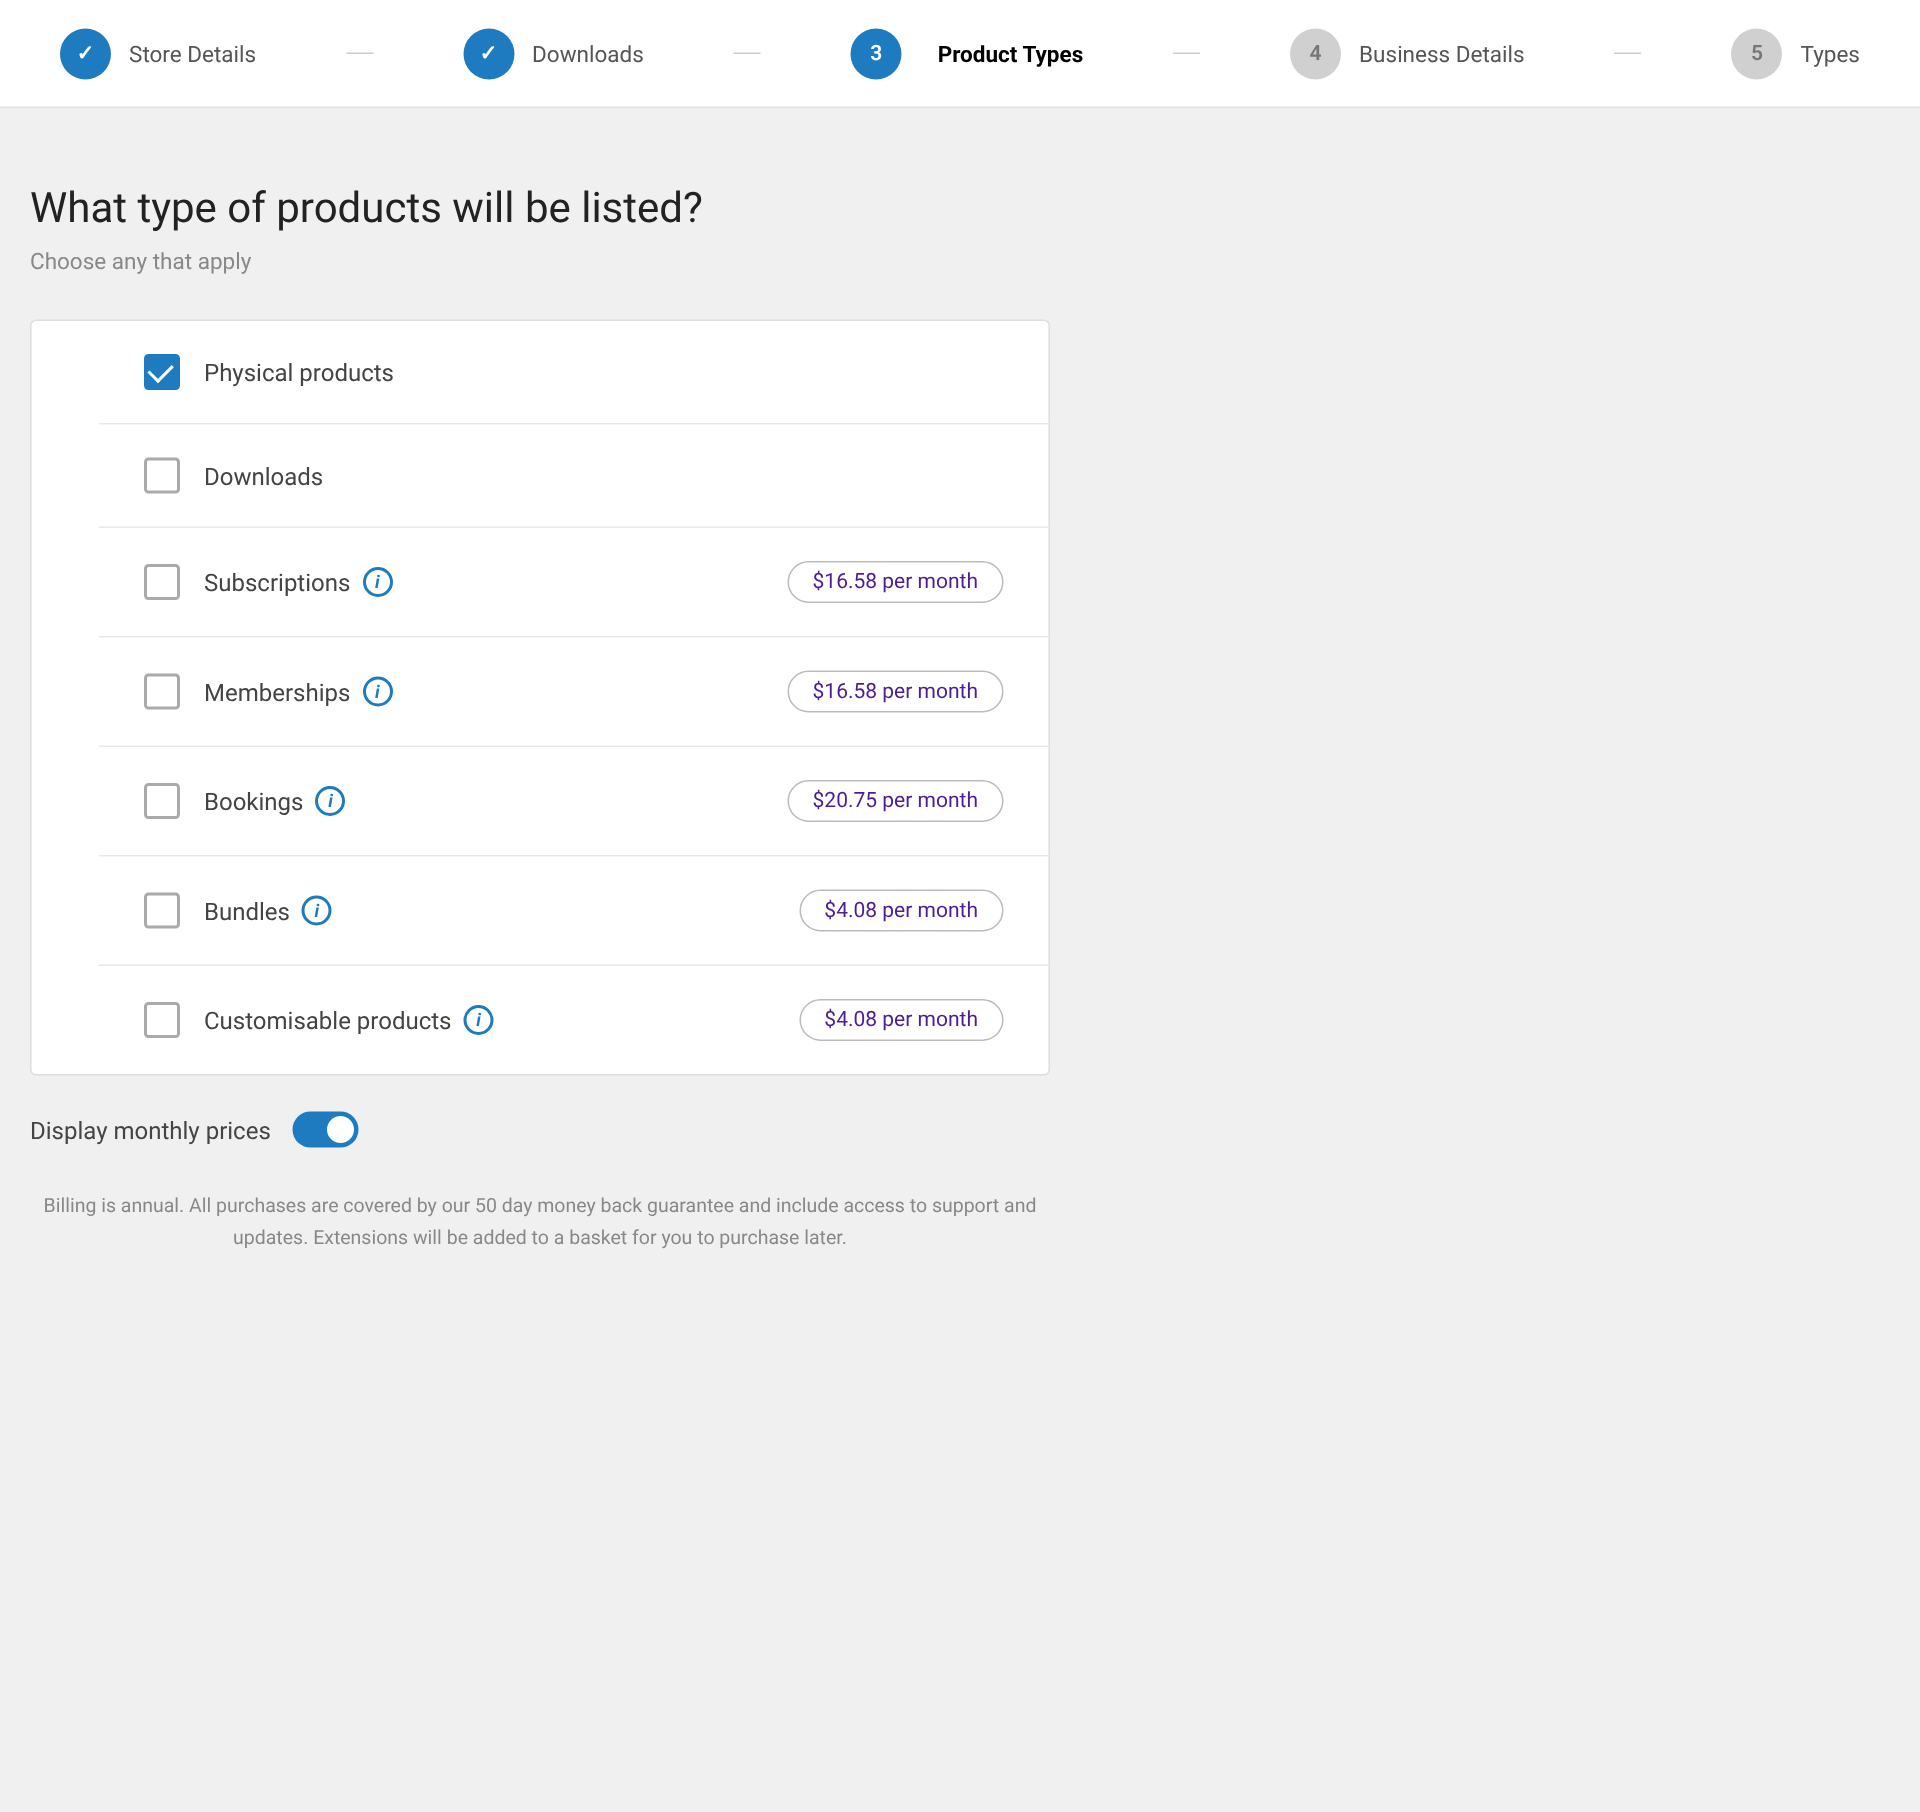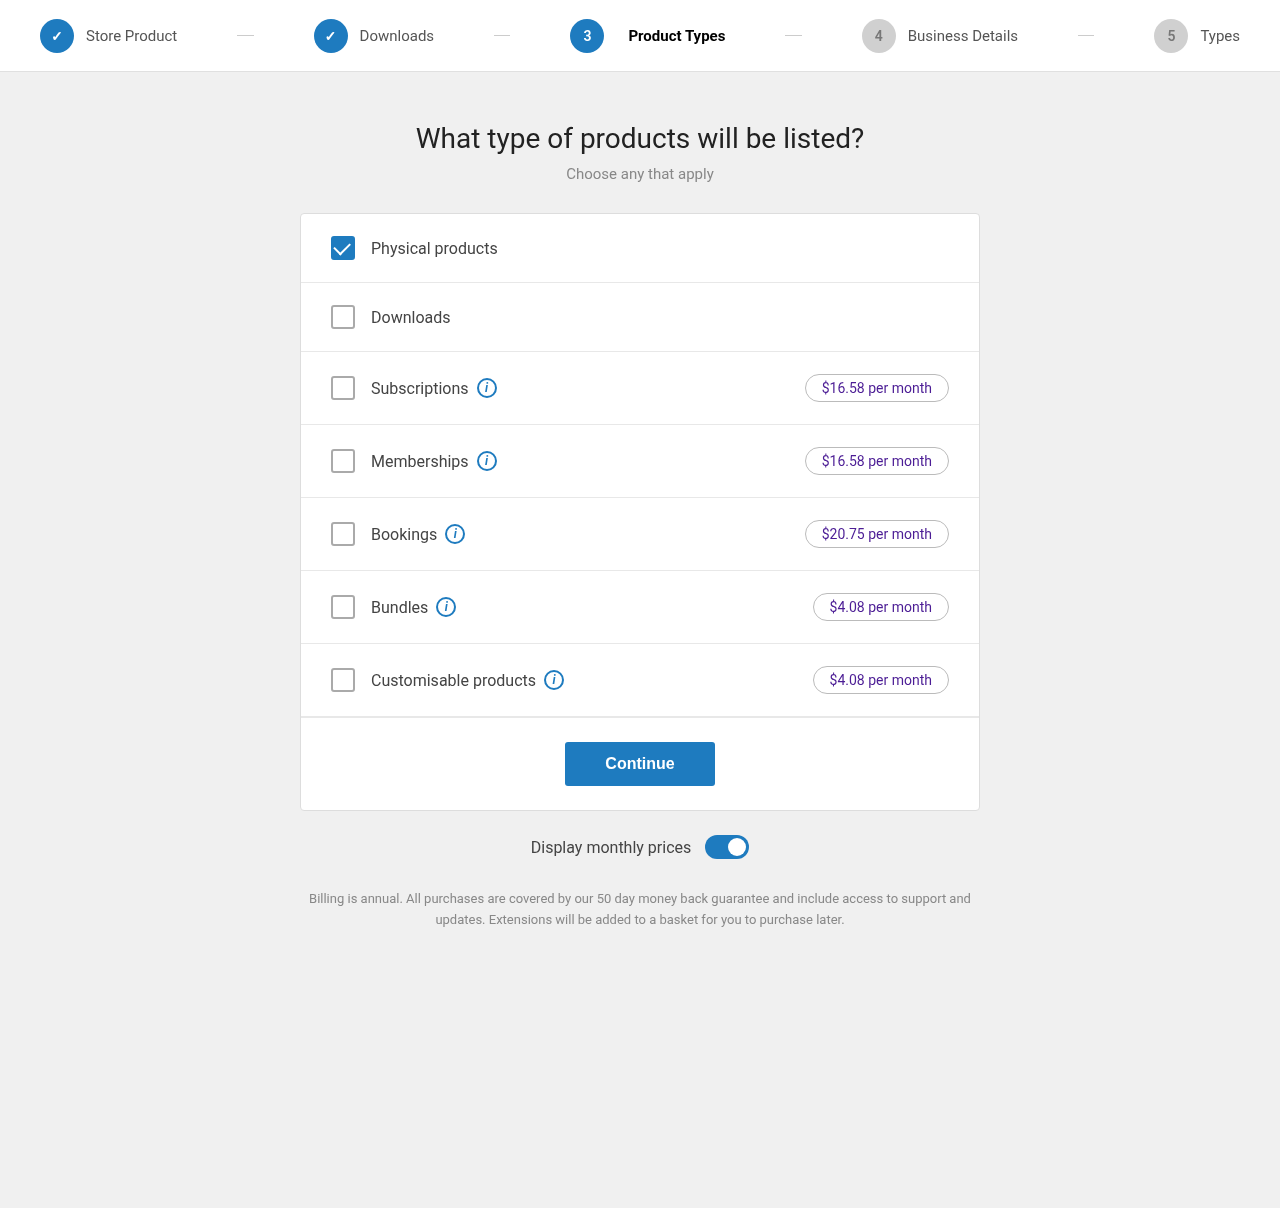--- a/index.html
+++ b/index.html
@@ -64,21 +64,21 @@
     .step-divider {
       width: 40px;
       height: 1px;
       background: #ccc;
     }
 
     
     .main {
       display: flex;
       flex-direction: column;
-      align-items: center;
+      align-items: flex-start;
       padding: 50px 20px 40px;
     }
 
     .page-title {
       font-size: 28px;
       font-weight: 400;
       color: #222;
       margin-bottom: 10px;
       text-align: center;
     }
@@ -98,20 +98,21 @@
       overflow: hidden;
     }
 
     
     .product-row {
       display: flex;
       align-items: center;
       padding: 22px 30px;
       border-bottom: 1px solid #e8e8e8;
       cursor: pointer;
+      margin-left: 45px;
     }
     .product-row:last-of-type {
       border-bottom: none;
     }
 
     .checkbox-wrap {
       width: 24px;
       height: 24px;
       border: 2px solid #aaa;
       border-radius: 3px;
@@ -227,21 +228,21 @@
       line-height: 1.6;
     }
   </style>
 </head>
 <body>
 
 <div class="stepper">
 
 <div class="step">
       <div class="step-icon completed">✓</div>
-      <span class="step-label ">Store Product</span>
+      <span class="step-label ">Store Details</span>
     </div>
     <div class="step-divider"></div>
     <div class="step">
       <div class="step-icon completed">✓</div>
       <span class="step-label ">Downloads</span>
     </div>
     <div class="step-divider"></div>
     <div class="step">
       <div class="step-icon active">3</div>
       <span class="step-label active">Product Types</span>
@@ -290,23 +291,20 @@
       <div class="product-row">
         <div class="checkbox-wrap "></div>
         <span class="row-label">Bundles<span class="info-icon">i</span></span>
         <span class="price-badge">$4.08 per month</span>
       </div>
       <div class="product-row">
         <div class="checkbox-wrap "></div>
         <span class="row-label">Customisable products<span class="info-icon">i</span></span>
         <span class="price-badge">$4.08 per month</span>
       </div>
-      <div class="continue-row">
-      <button class="continue-btn">Continue</button>
-    </div>
   </div>
 
   <div class="toggle-row">
     <span class="toggle-label">Display monthly prices</span>
     <div class="toggle-switch">
       <div class="toggle-knob"></div>
     </div>
   </div>
 
   <p class="footer-note">Billing is annual. All purchases are covered by our 50 day money back guarantee and include access to support and updates. Extensions will be added to a basket for you to purchase later.</p>

